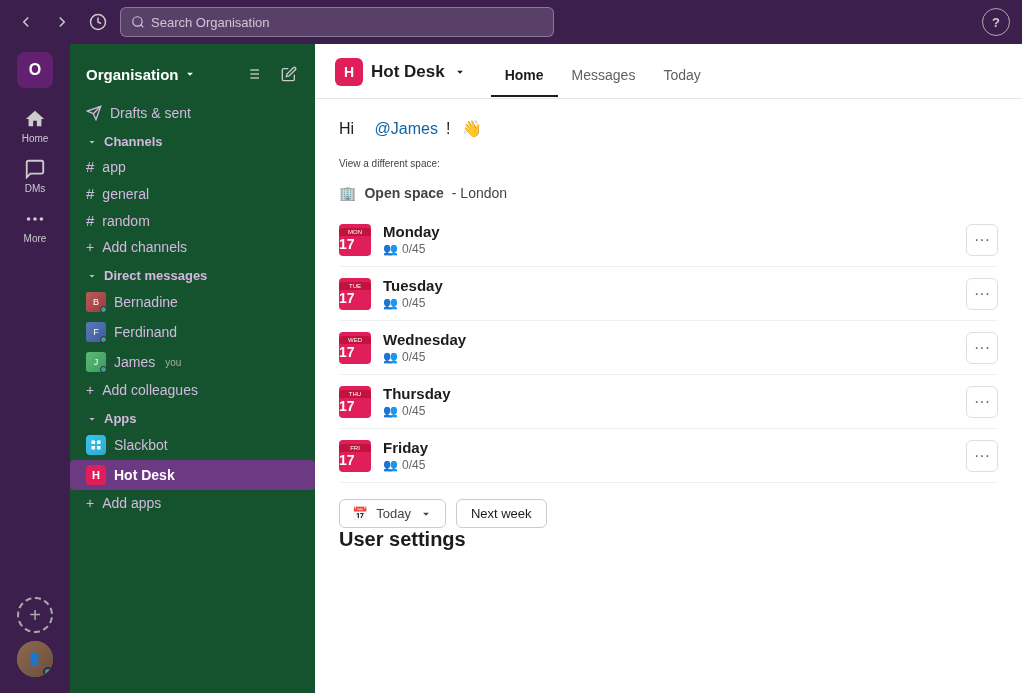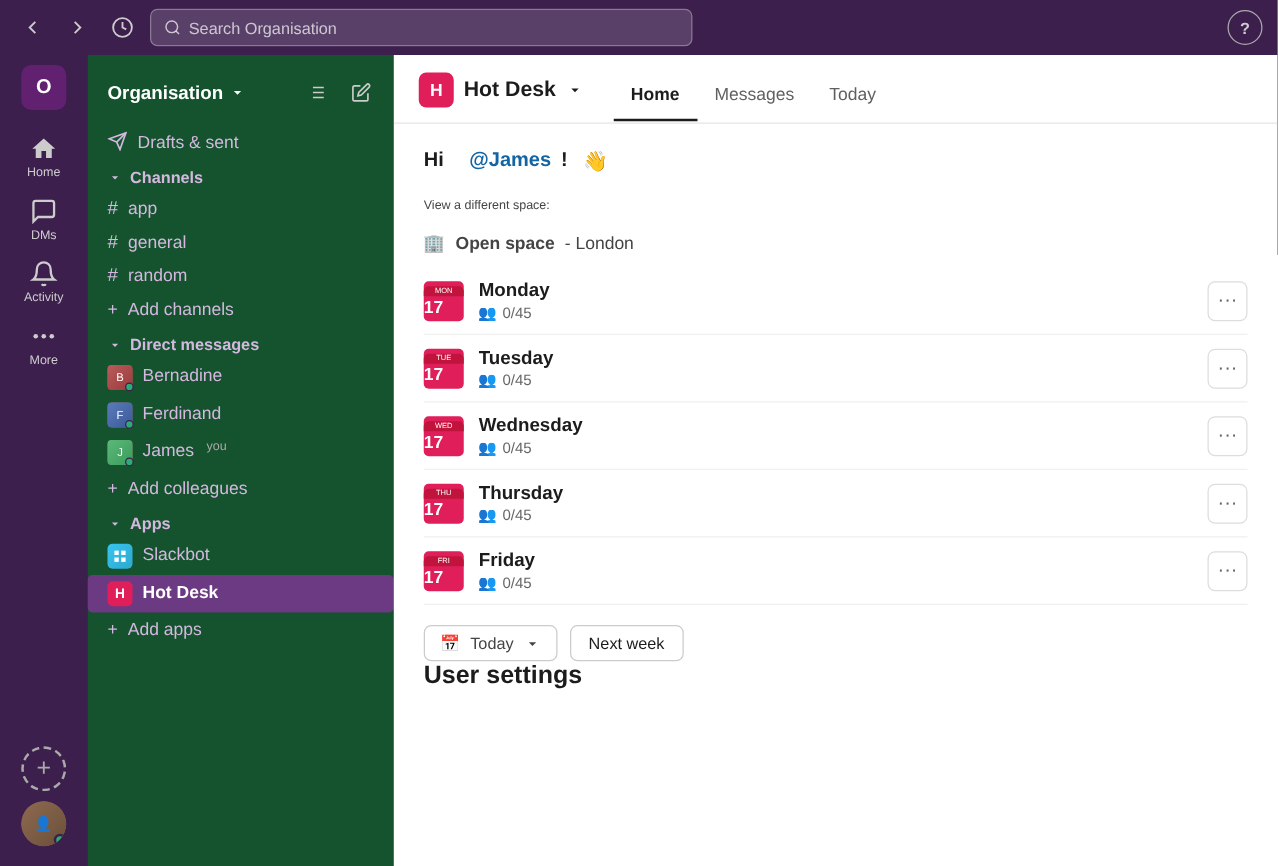--- a/index.html
+++ b/index.html
@@ -98,21 +98,21 @@
     .sidebar-icons {
       display: flex; gap: 8px; align-items: center;
     }
     .sidebar-icon-btn {
       background: none; border: none; color: #ccc; cursor: pointer;
       display: flex; align-items: center; justify-content: center;
       width: 28px; height: 28px; border-radius: 4px;
     }
     .sidebar-item {
       display: flex;
-      align-items: flex-start;
+      align-items: center;
       padding: 5px 16px;
       cursor: pointer;
       font-size: 14px;
       color: #d4b8e0;
       border-radius: 4px;
       gap: 8px;
     }
     .sidebar-item.active { background: #6c3a82; color: #fff; font-weight: 600; }
 
     .section-header {
@@ -267,21 +267,20 @@
       overflow-y: auto;
       padding: 20px 24px;
       color: #1d1c1d;
     }
     .greeting {
       font-size: 16px;
       margin-bottom: 20px;
       display: flex;
       align-items: center;
       gap: 8px;
-      font-weight: bold;
     }
     .mention { color: #1264a3; }
     .section-title {
       font-size: 20px;
       font-weight: 700;
       margin-bottom: 12px;
     }
     .view-space-row {
       display: flex;
       align-items: center;
@@ -430,27 +429,20 @@
             </svg>
           <span>Home</span>
         </div>
         <div class="icon-item">
           <svg viewBox="0 0 24 24" fill="none" stroke="currentColor" stroke-width="2" width="22" height="22">
               <path d="M21 15a2 2 0 0 1-2 2H7l-4 4V5a2 2 0 0 1 2-2h14a2 2 0 0 1 2 2z"></path>
             </svg>
           <span>DMs</span>
         </div>
         <div class="icon-item">
-          <svg viewBox="0 0 24 24" fill="none" stroke="currentColor" stroke-width="2" width="22" height="22">
-              <path d="M18 8A6 6 0 0 0 6 8c0 7-3 9-3 9h18s-3-2-3-9"></path>
-              <path d="M13.73 21a2 2 0 0 1-3.46 0"></path>
-            </svg>
-          <span>Activity</span>
-        </div>
-        <div class="icon-item">
           <svg viewBox="0 0 24 24" fill="currentColor" width="22" height="22">
               <circle cx="5" cy="12" r="2"></circle>
               <circle cx="12" cy="12" r="2"></circle>
               <circle cx="19" cy="12" r="2"></circle>
             </svg>
           <span>More</span>
         </div>
       </div>
       <div class="icon-bar-bottom">
         <div class="add-workspace-btn">+</div>

